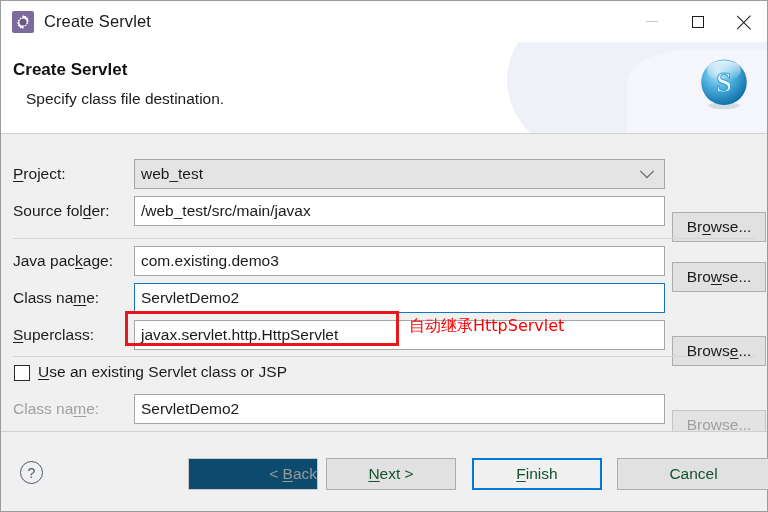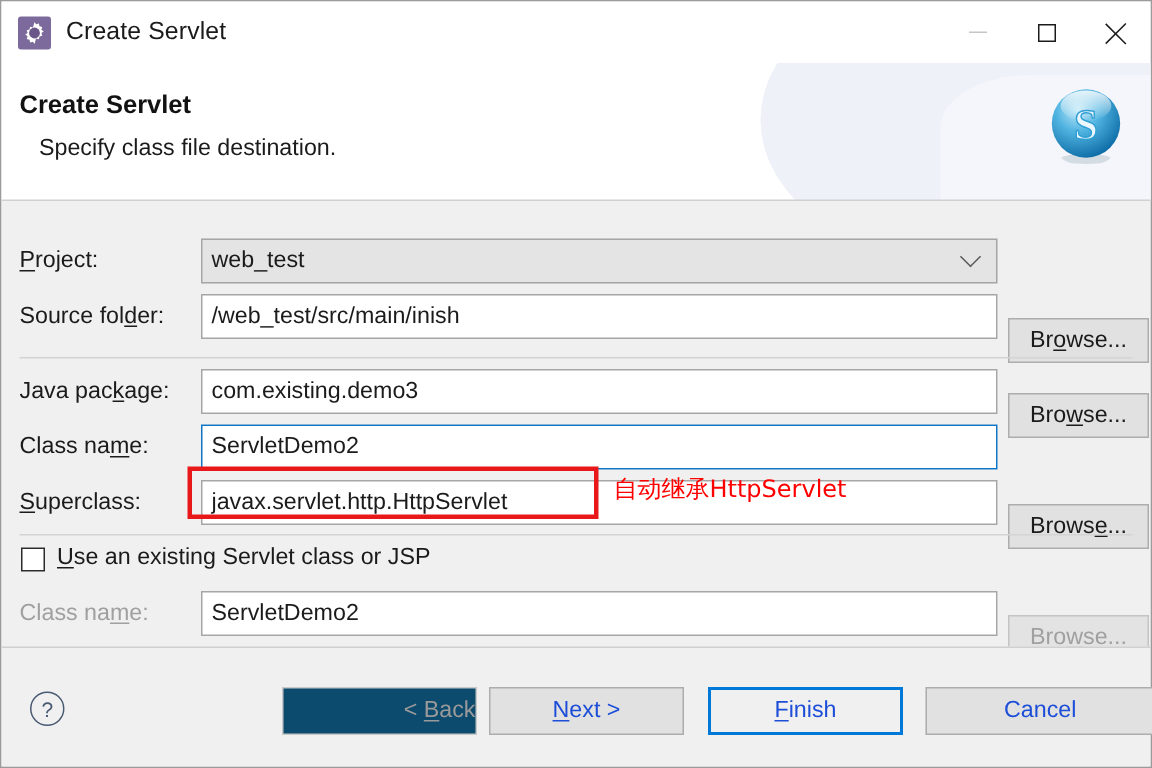--- a/index.html
+++ b/index.html
@@ -123,21 +123,21 @@
   }
   .btnbar-rule{position:absolute;left:0;top:0;width:766px;height:1px;background:#d0d0d0;}
   .help{
     position:absolute;left:19px;top:30px;width:21px;height:21px;border-radius:50%;
     border:1.4px solid #4a5a72;color:#4a5a72;font-size:14px;
     display:flex;align-items:center;justify-content:center;
   }
   .dlgbtn{
     position:absolute;box-sizing:border-box;top:27px;height:32px;
     display:flex;align-items:center;justify-content:center;
-    font-size:15.5px;color:#1d4ed8;background:#e1e1e1;border:1px solid #adadad;
+    font-size:15.5px;color:#14532d;background:#e1e1e1;border:1px solid #adadad;
   }
   .dlgbtn.disabled{color:#9a9a9a;background:#0c4a6e;border-color:#c8c8c8;justify-content:flex-end;}
   .dlgbtn.primary{background:#f0f0f0;border:2px solid #0078d7;}
 </style>
 </head>
 <body>
 
 <div class="window">
 
   <div class="titlebar">
@@ -189,21 +189,21 @@
   <div class="body">
 
     <div class="lbl" style="left:12px;top:31px;"><u>P</u>roject:</div>
     <div class="field combo" style="left:133px;top:25px;width:531px;">
       <span>web_test</span>
       <span class="chev"></span>
     </div>
 
     <div class="lbl" style="left:12px;top:68px;">Source fol<u>d</u>er:</div>
     <div class="field" style="left:133px;top:62px;width:531px;">
-      <span>/web_test/src/main/inish</span>
+      <span>/web_test/src/main/javax</span>
     </div>
     <div class="browse" style="left:671px;top:62px;">
       <span>Br<u>o</u>wse...</span>
     </div>
 
     <div class="sep" style="top:104px;"></div>
 
     <div class="lbl" style="left:12px;top:118px;">Java pac<u>k</u>age:</div>
     <div class="field" style="left:133px;top:112px;width:531px;">
       <span>com.existing.demo3</span>

